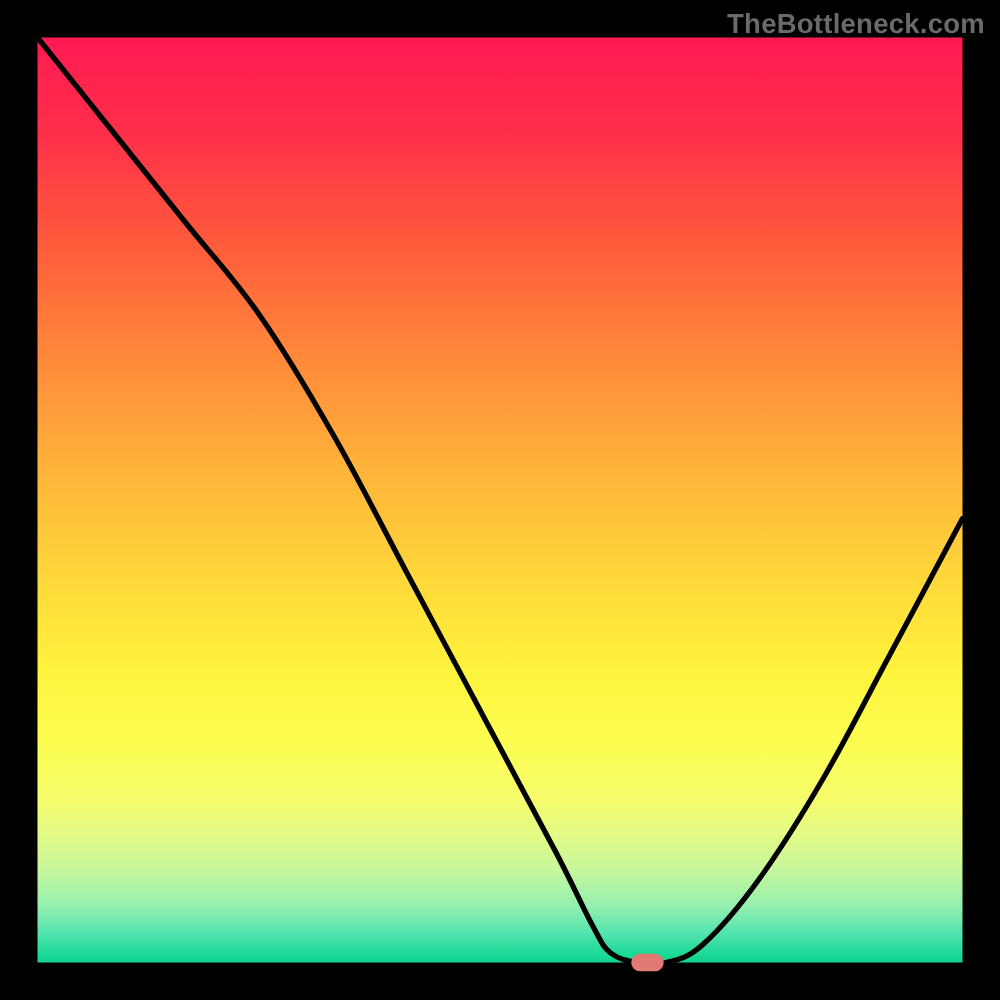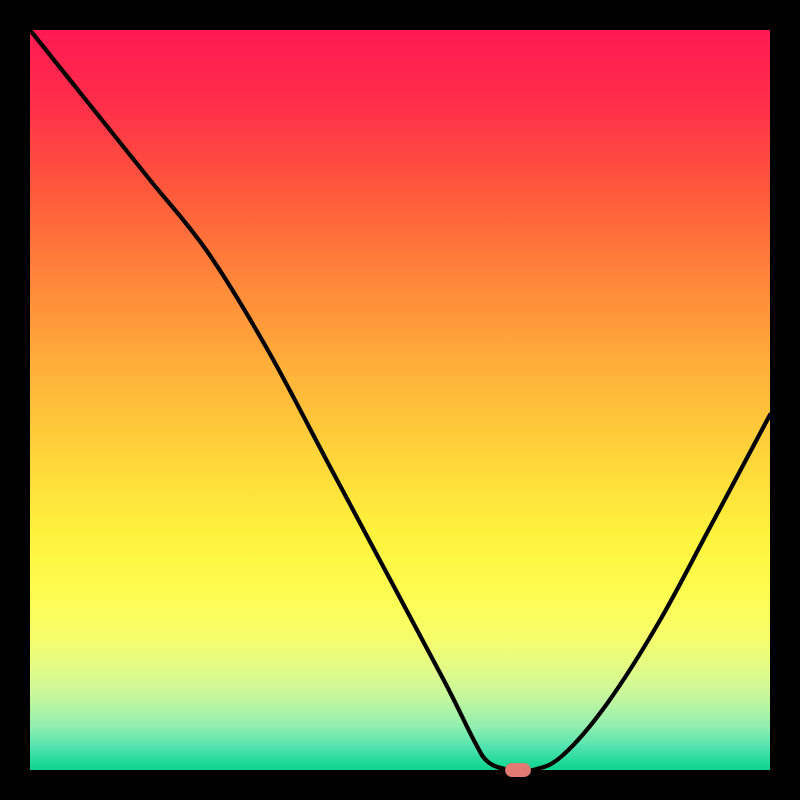--- a/index.html
+++ b/index.html
@@ -66,20 +66,21 @@
     border-radius: 7px;
     background: #e07a72;
     transform: translate(-50%, -50%);
   }
 </style>
 </head>
 <body>
 
 <div class="frame">
 
+  <div class="watermark">TheBottleneck.com</div>
 
   <div class="plot">
     <svg class="curve-svg" viewBox="0 0 740 740" preserveAspectRatio="none">
       <path id="curve-path" fill="none" stroke="#000000" stroke-width="4.2" stroke-linecap="round" stroke-linejoin="round" d="M 0.0 0.0 C 10.7 13.3, 37.9 47.4, 59.2 74.0 C 80.5 100.6, 97.1 121.4, 118.4 148.0 C 139.7 174.6, 156.3 191.4, 177.6 222.0 C 198.9 252.6, 215.5 280.9, 236.8 318.2 C 258.1 355.5, 274.7 389.2, 296.0 429.2 C 317.3 469.2, 333.9 500.2, 355.2 540.2 C 376.5 580.2, 398.4 620.6, 414.4 651.2 C 430.4 681.8, 436.0 695.7, 444.0 710.4 C 452.0 725.1, 452.1 727.3, 458.8 732.6 C 465.5 737.9, 473.0 738.7, 481.0 740.0 C 489.0 741.3, 493.9 742.7, 503.2 740.0 C 512.5 737.3, 519.5 737.2, 532.8 725.2 C 546.1 713.2, 559.9 697.4, 577.2 673.4 C 594.5 649.4, 610.4 624.0, 629.0 592.0 C 647.6 560.0, 660.8 533.1, 680.8 495.8 C 700.8 458.5, 729.3 404.8, 740.0 384.8"></path>
     </svg>
     <div id="marker" class="marker" style="left: 488.4px; top: 740px; background: rgb(224, 122, 114);"></div>
   </div>
 
 </div>
 

